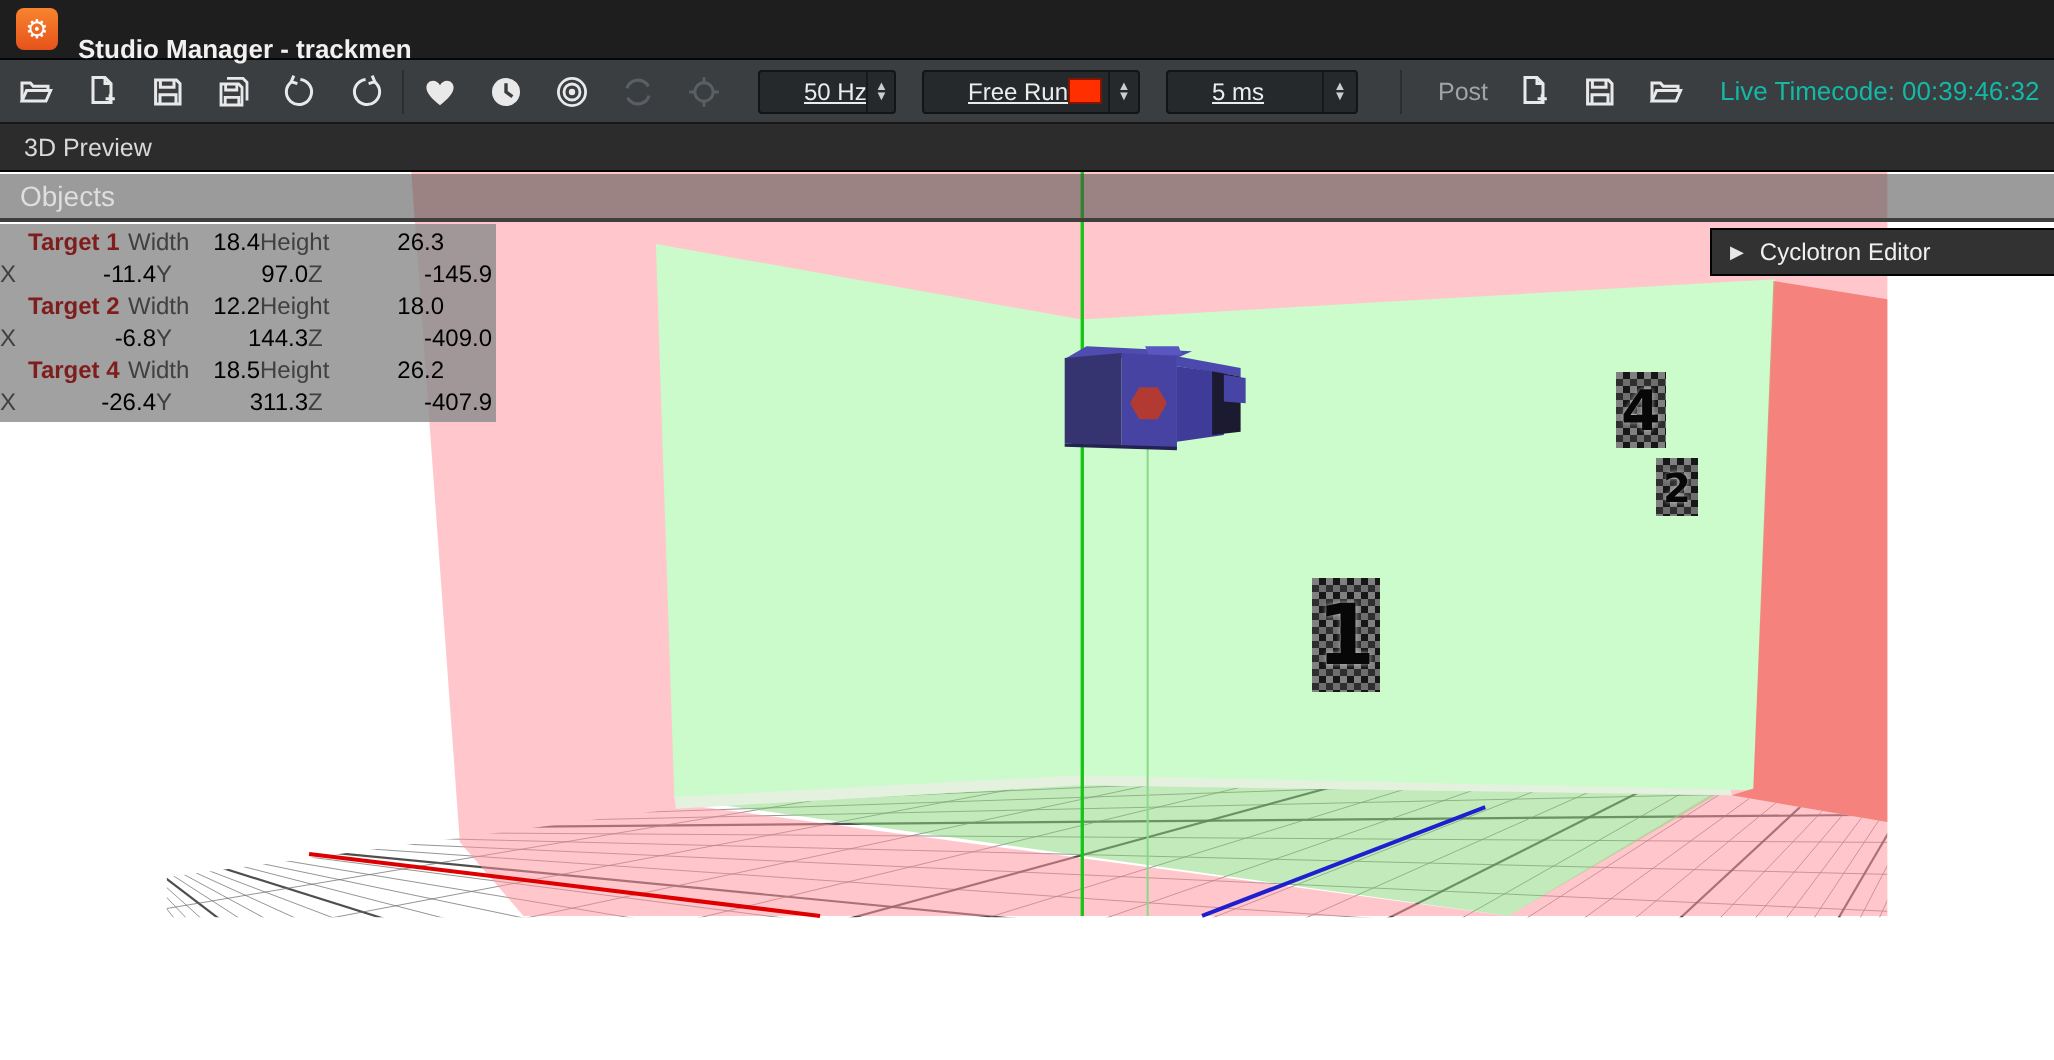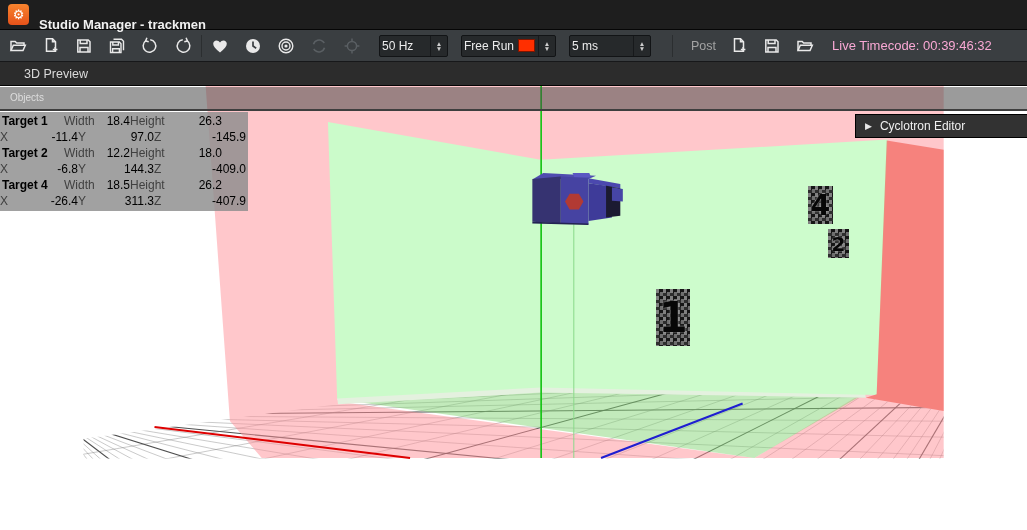--- a/index.html
+++ b/index.html
@@ -17,48 +17,48 @@
   .menubar span{color:#e3e3e3;font-size:13px;padding:0 10px;margin-right:2px;cursor:default;}
 
   
   .toolbar{height:31px;background:#3a3e41;border-bottom:1px solid #17181a;
            display:flex;align-items:center;gap:13px;padding-left:8px;}
   .tbtn{width:20px;height:20px;display:flex;align-items:center;justify-content:center;flex:0 0 auto;}
   .tbtn svg{display:block;}
   .tsep{width:1px;height:22px;background:#2b2e30;margin:0 -5px;flex:0 0 auto;}
   .dd{height:22px;background:#26292b;border:1px solid #121416;border-radius:2px;
       display:flex;align-items:center;color:#ececec;font-size:12px;flex:0 0 auto;box-sizing:border-box;}
-  .dd .val{padding-left:2px;flex:1;white-space:nowrap;}
+  .dd .val{padding-left:22px;flex:1;white-space:nowrap;text-decoration:underline;}
   .dd .arrows{width:16px;align-self:stretch;border-left:1px solid #17191b;display:flex;
       flex-direction:column;align-items:center;justify-content:center;color:#cdcdcd;}
   .dd .arrows span{font-size:6.5px;line-height:5px;}
-  #dd-freq{width:69px;margin-left:4px;} #dd-mode{width:95px;} #dd-delay{width:82px;}
+  #dd-freq{width:69px;margin-left:4px;} #dd-mode{width:109px;} #dd-delay{width:96px;}
   .redbox{width:15px;height:11px;background:linear-gradient(#ff5a22 45%,#ee2500 0);
           border:1px solid #801500;margin-right:3px;flex:0 0 auto;}
   .postlabel{color:#a3a3a3;font-size:12.5px;margin-left:10px;}
   .timecode{font-size:13px;white-space:nowrap;margin-left:4px;}
 
   
   .previewbar{height:23px;background:#2c2c2c;border-bottom:1px solid #050505;
-              color:#dadada;font-size:12.5px;display:flex;align-items:center;padding-left:24px;}
+              color:#dadada;font-size:12.5px;display:flex;align-items:center;padding-left:12px;}
 
   
   .viewport{position:relative;width:1027px;height:444px;background:#fff;overflow:hidden;}
   .scene{position:absolute;left:0;top:0;}
 
   .objectsbar{position:absolute;left:0;right:0;top:1px;height:22px;
       background:rgba(73,73,73,.55);border-bottom:2px solid #3e3e3e;
-      color:#dedede;font-size:10px;line-height:22px;padding-left:10px;}
+      color:#dedede;font-size:14px;line-height:22px;padding-left:10px;}
 
   .targetpanel{position:absolute;left:0;top:26px;width:248px;
       background:rgba(140,140,140,.82);font-size:12px;padding:1px 0 2px;}
   .rowA,.rowB{display:grid;height:16px;line-height:16px;white-space:nowrap;}
   .rowA{grid-template-columns:64px 36px 30px 58px 34px;}
   .rowB{grid-template-columns:36px 42px 40px 36px 44px 48px;}
-  .targetpanel .name{font-weight:bold;color:#000000;text-align:left;padding-left:2px;}
+  .targetpanel .name{font-weight:bold;color:#7f1d1d;text-align:left;padding-left:14px;}
   .targetpanel .lab{color:#404040;text-align:left;}
   .targetpanel .num{color:#000000;text-align:right;}
 
   .cyclotron{position:absolute;right:0;top:28px;width:162px;height:22px;
       background:#323232;border:1px solid #000;border-right:none;box-sizing:content-box;
       color:#f0f0f0;font-size:12px;display:flex;align-items:center;gap:8px;padding-left:9px;cursor:default;}
   .cyclotron .tri{font-size:9px;color:#e8e8e8;}
 
   .marker{position:absolute;display:flex;align-items:center;justify-content:center;
       color:#070707;font-weight:bold;font-family:"DejaVu Sans",sans-serif;
@@ -193,21 +193,21 @@
           <path d="M5.2 3v3.6H12V3"></path>
           <path d="M5 15v-4.6h8V15"></path>
         </svg>
     </div>
     <div class="tbtn">
       <svg width="18" height="18" viewBox="0 0 18 18" fill="none" stroke="#e9e9e9" stroke-width="1.5">
         <path d="M2 13.5V4.5h4.2l1.4 1.6H15v2.2"></path>
           <path d="M2 13.5l2.3-5.2h12L14 13.5z"></path>
         </svg>
     </div>
-    <span class="timecode" id="timecode" style="color: #f9a8d4;">Live Timecode: 00:39:46:32</span>
+    <span class="timecode" id="timecode" style="color: #14b8a6;">Live Timecode: 00:39:46:32</span>
   </div>
 
   <div class="previewbar">
     <span>3D Preview</span>
   </div>
 
   <div class="viewport">
     <svg class="scene" id="scene" width="1027" height="444" viewBox="0 86 1027 530">
         <defs>
           <clipPath id="floorClip">

